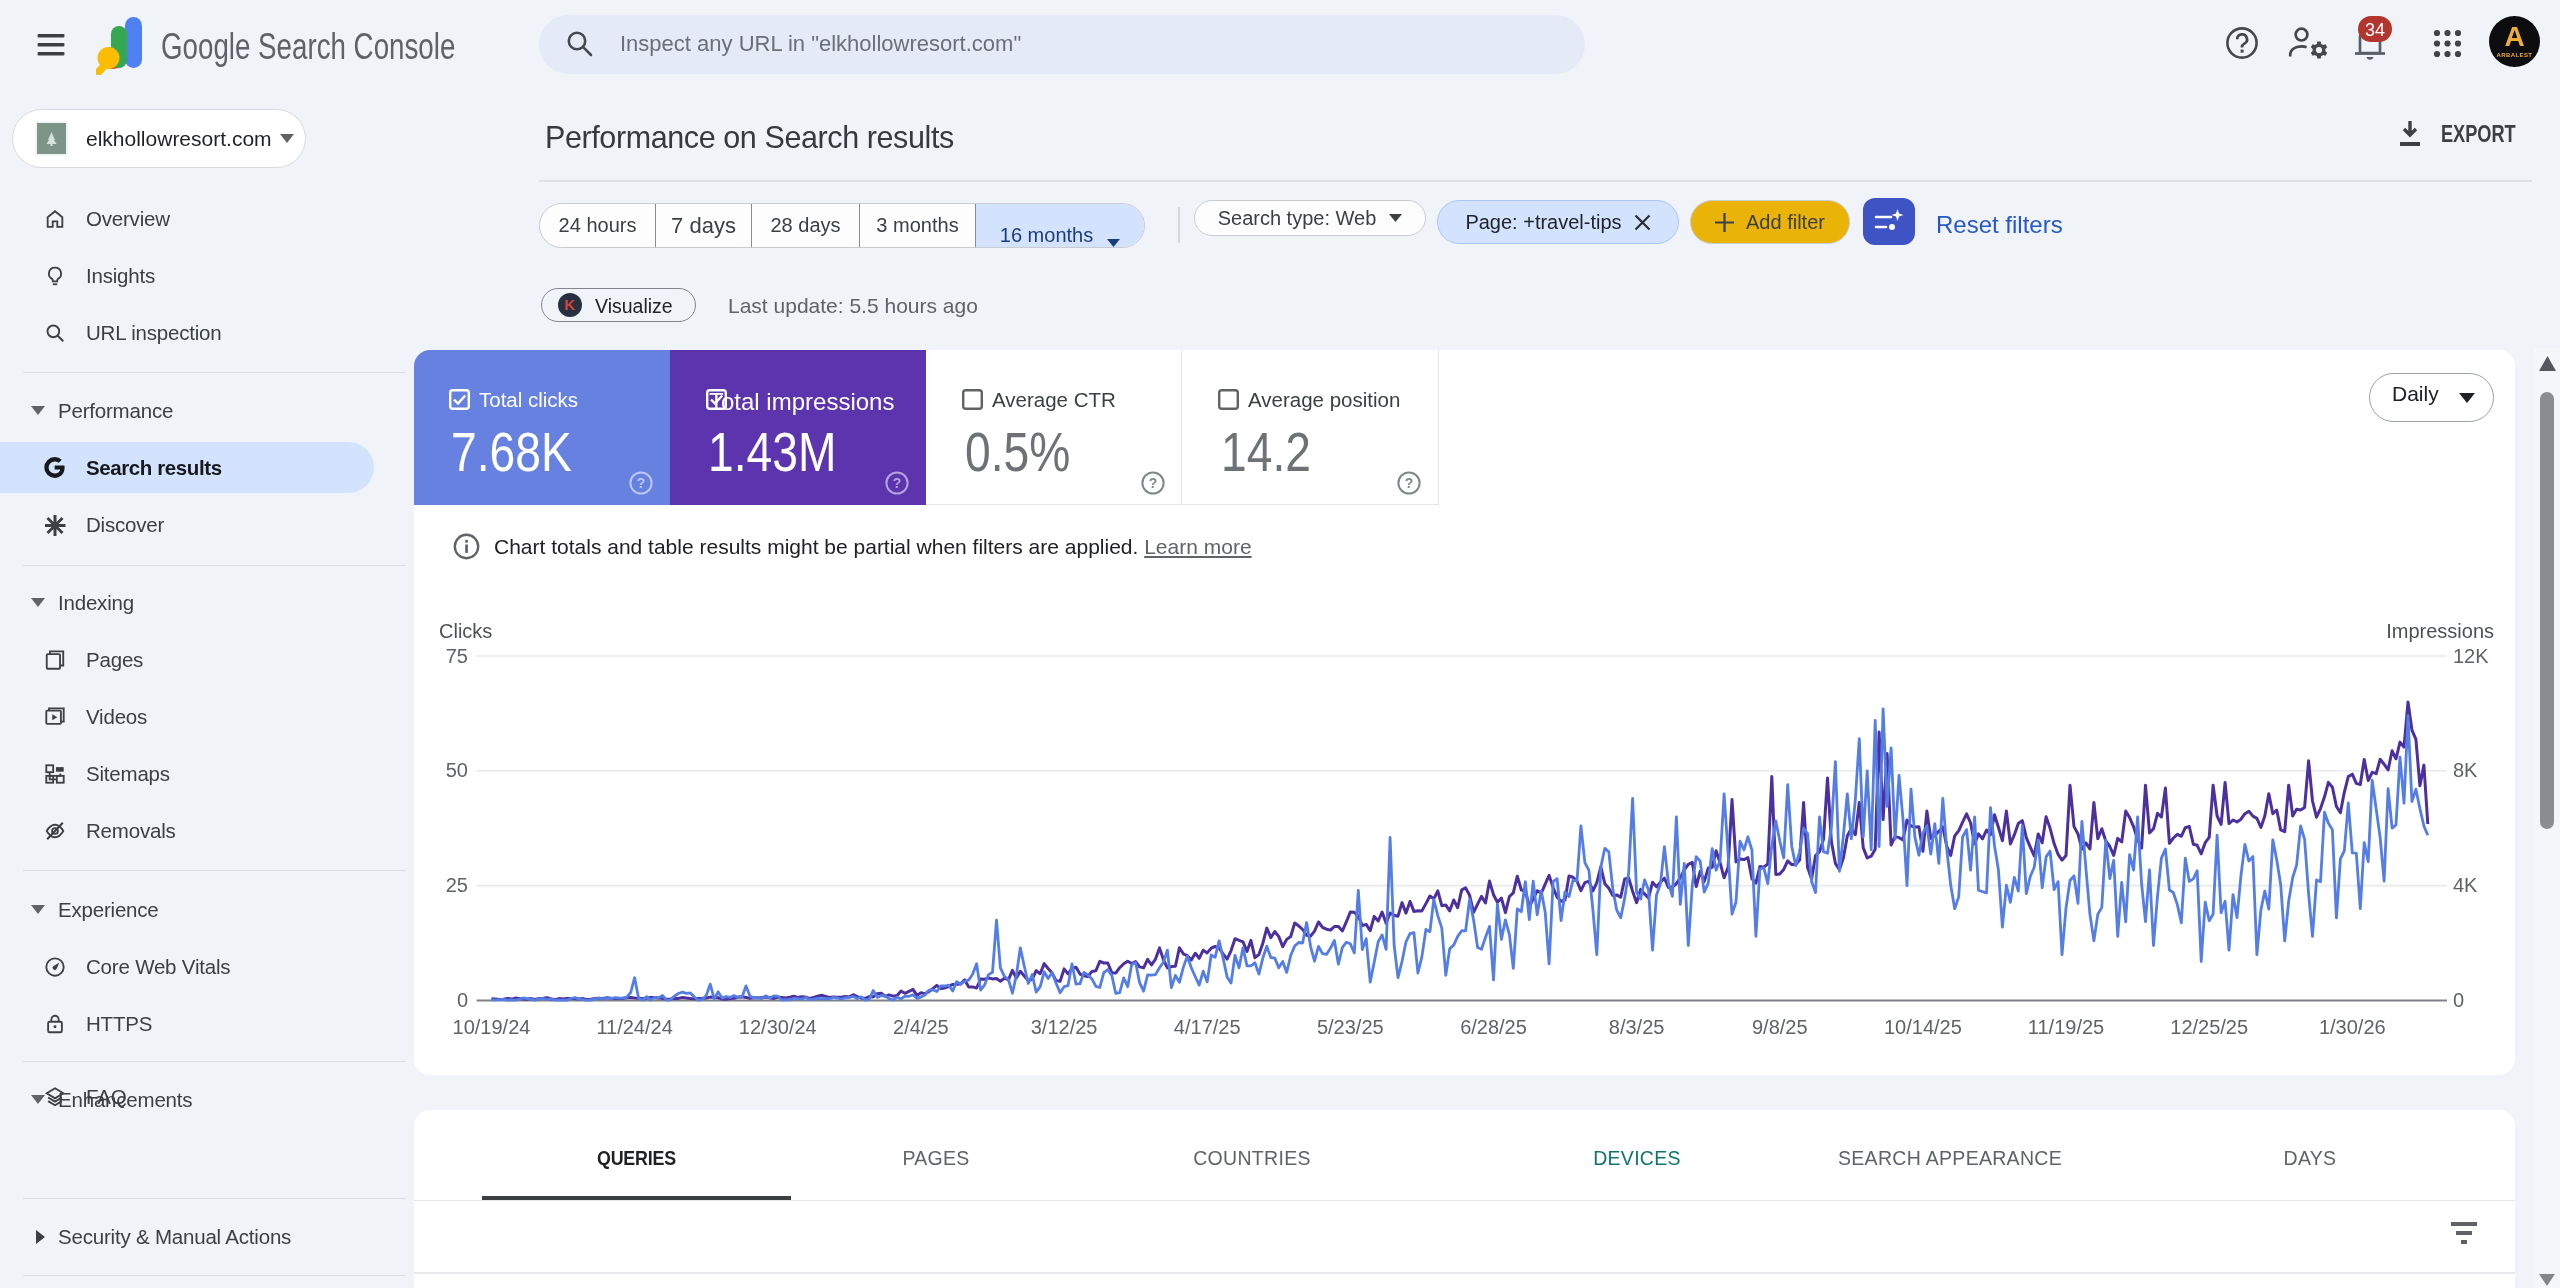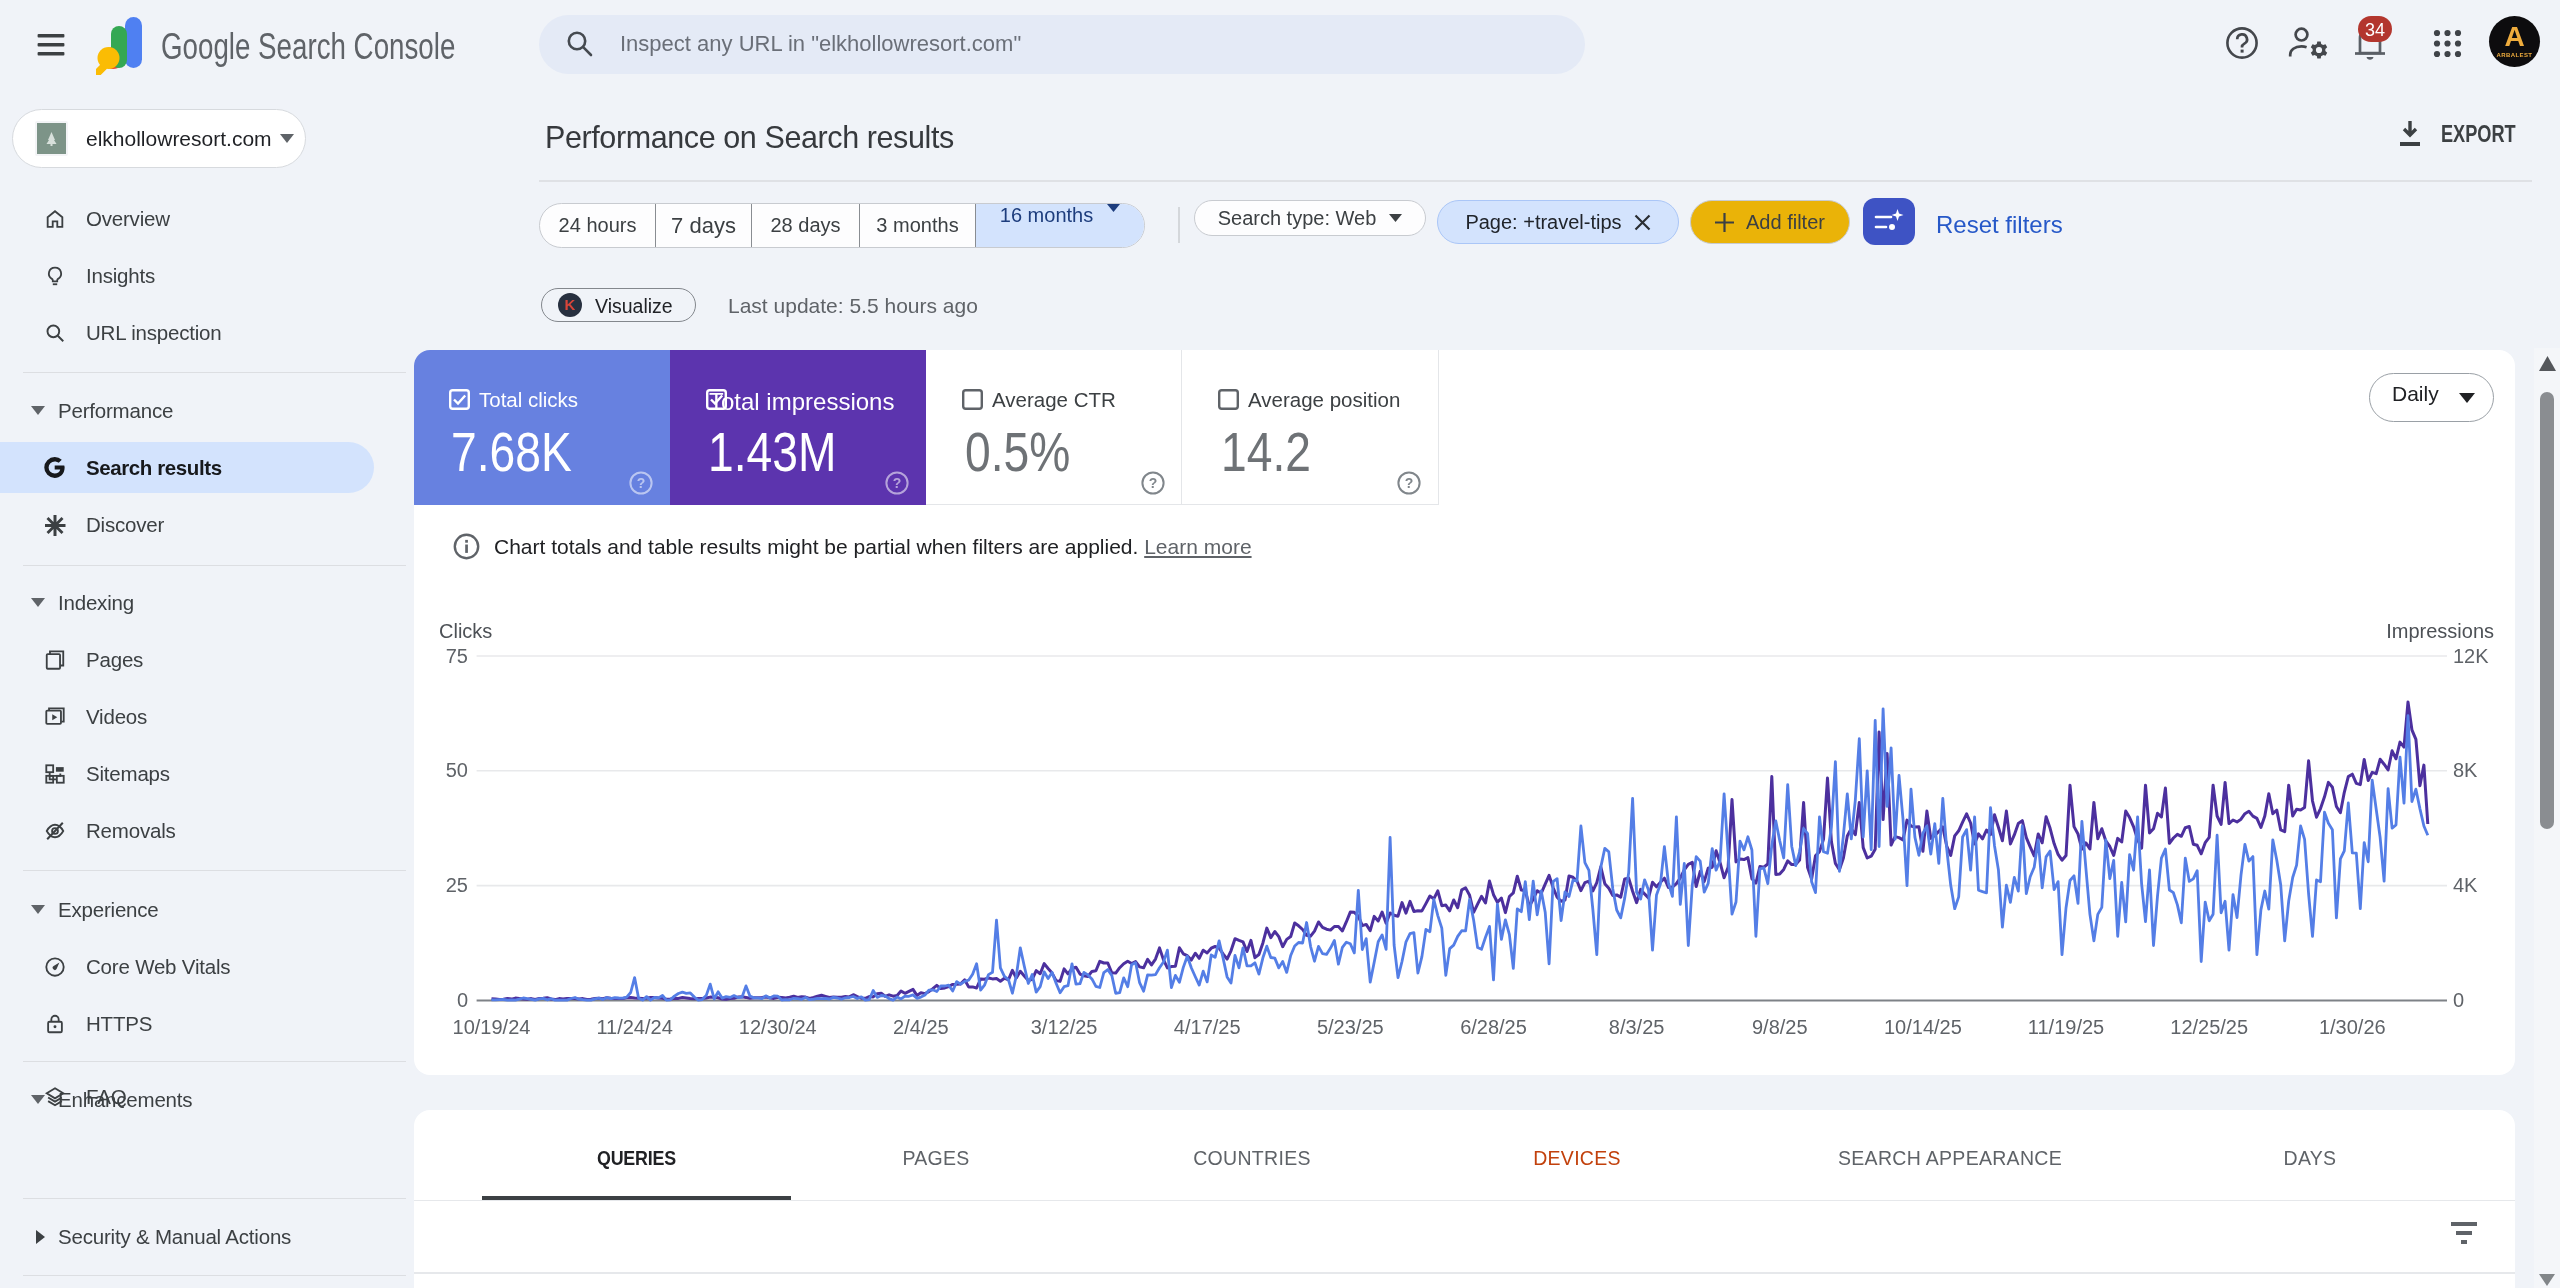--- a/index.html
+++ b/index.html
@@ -243,21 +243,21 @@
  <rect x="1" y="21" width="20" height="4" fill="#3c4043"></rect>
 </svg>
 <div class="abs" style="left:2441px;top:123px;font-size:23px;line-height:1;font-weight:bold;color:#3c4043;transform:scaleX(0.79);transform-origin:0 0">EXPORT</div>
 <div class="abs" style="left:539px;top:180px;width:1993px;height:1.6px;background:#dfe1e5"></div>
 
 <div class="abs" style="left:539px;top:203px;width:606px;height:45px;border:1.4px solid #c8cbd0;border-radius:22.5px;background:#fdfdfe;display:flex">
  <div style="width:116px;border-right:1.4px solid #898d92;display:flex;align-items:center;justify-content:center;font-size:20px;color:#3c4043">24 hours</div>
  <div style="width:96px;border-right:1.4px solid #898d92;display:flex;align-items:center;justify-content:center;font-size:22px;color:#3c4043">7 days</div>
  <div style="width:108px;border-right:1.4px solid #898d92;display:flex;align-items:center;justify-content:center;font-size:20px;color:#3c4043">28 days</div>
  <div style="width:116px;border-right:1.4px solid #898d92;display:flex;align-items:center;justify-content:center;font-size:20px;color:#3c4043">3 months</div>
- <div style="flex:1;background:#d3e3fd;border-radius:0 21px 21px 0;display:flex;align-items:flex-start;justify-content:center;font-size:20px;font-weight:500;color:#1d3d7d">16 months
+ <div style="flex:1;background:#d3e3fd;border-radius:0 21px 21px 0;display:flex;align-items:flex-end;justify-content:center;font-size:20px;font-weight:500;color:#1d3d7d">16 months
   <svg style="margin-left:14px" width="13" height="8" viewBox="0 0 13 8">
         <path d="M0 0 h13 l-6.5 8 z" fill="#1d3d7d"></path>
       </svg></div>
 </div>
 <div class="abs" style="left:1178px;top:207px;width:1.6px;height:36px;background:#d4d7db"></div>
 <div class="abs" style="left:1194px;top:200px;width:232px;height:36px;border:1.4px solid #c8cbd0;border-radius:22px;background:#fdfdfe;display:flex;align-items:center;justify-content:center;font-size:20px;color:#3c4043">Search type: Web
  <svg style="margin-left:13px" width="13" height="8" viewBox="0 0 13 8">
       <path d="M0 0 h13 l-6.5 8 z" fill="#3c4043"></path>
     </svg></div>
 <div class="abs" style="left:1437px;top:200px;width:242px;height:44px;border:1.4px solid #aac6f7;border-radius:22px;background:#d3e3fd;display:flex;align-items:center;justify-content:center;font-size:20px;color:#20242a">Page: +travel-tips
@@ -379,21 +379,21 @@
 <polyline points="77.5,409.8 81.5,409.9 85.5,409.7 89.4,409.5 93.4,410.1 97.4,410.0 101.4,410.1 105.3,409.2 109.3,408.0 113.3,408.7 117.3,409.3 121.2,410.1 125.2,408.8 129.2,408.4 133.2,409.8 137.1,408.7 141.1,410.1 145.1,410.1 149.1,410.1 153.0,410.1 157.0,408.5 161.0,407.5 165.0,409.2 168.9,409.7 172.9,410.1 176.9,410.1 180.9,408.8 184.9,408.2 188.8,409.4 192.8,407.5 196.8,408.6 200.8,407.7 204.7,408.0 208.7,408.2 212.7,407.1 216.7,402.5 220.6,387.6 224.6,408.2 228.6,410.1 232.6,406.6 236.5,410.1 240.5,407.5 244.5,407.9 248.5,405.5 252.4,410.1 256.4,409.8 260.4,406.1 264.4,403.5 268.4,402.2 272.3,403.3 276.3,402.9 280.3,407.0 284.3,410.1 288.2,409.6 292.2,405.6 296.2,394.1 300.2,409.0 304.1,401.8 308.1,408.1 312.1,406.6 316.1,407.4 320.0,405.6 324.0,407.5 328.0,407.2 332.0,395.9 335.9,406.1 339.9,407.9 343.9,407.9 347.9,408.6 351.8,405.8 355.8,408.0 359.8,405.9 363.8,406.2 367.8,410.0 371.7,409.7 375.7,409.8 379.7,408.3 383.7,408.7 387.6,409.3 391.6,407.4 395.6,409.7 399.6,409.2 403.5,408.4 407.5,408.6 411.5,408.3 415.5,409.0 419.4,407.4 423.4,408.0 427.4,409.2 431.4,407.8 435.3,407.5 439.3,406.5 443.3,408.5 447.3,406.8 451.3,410.1 455.2,409.6 459.2,400.5 463.2,407.4 467.2,405.5 471.1,405.8 475.1,408.6 479.1,410.1 483.1,407.0 487.0,408.9 491.0,406.2 495.0,406.3 499.0,404.9 502.9,408.3 506.9,407.1 510.9,405.0 514.9,400.2 518.8,399.8 522.8,401.5 526.8,396.0 530.8,396.0 534.7,395.2 538.7,401.0 542.7,391.6 546.7,394.2 550.7,391.3 554.6,390.2 558.6,384.3 562.6,373.8 566.6,400.1 570.5,395.2 574.5,384.6 578.5,382.3 582.5,330.2 586.4,377.9 590.4,386.4 594.4,389.5 598.4,403.2 602.3,385.8 606.3,357.8 610.3,376.2 614.3,393.5 618.2,384.5 622.2,402.1 626.2,396.7 630.2,381.8 634.1,388.6 638.1,382.4 642.1,393.2 646.1,402.8 650.1,396.7 654.0,395.7 658.0,373.8 662.0,394.2 666.0,393.7 669.9,382.4 673.9,384.9 677.9,388.9 681.9,396.3 685.8,397.5 689.8,382.6 693.8,379.6 697.8,385.4 701.7,403.3 705.7,402.7 709.7,387.9 713.7,396.7 717.6,374.7 721.6,372.6 725.6,392.7 729.6,401.2 733.6,384.9 737.5,385.2 741.5,384.6 745.5,377.7 749.5,372.0 753.4,360.1 757.4,397.5 761.4,385.4 765.4,392.3 769.3,377.4 773.3,366.2 777.3,377.8 781.3,386.7 785.2,395.1 789.2,381.2 793.2,391.9 797.2,365.0 801.1,367.3 805.1,350.9 809.1,368.1 813.1,386.9 817.0,393.0 821.0,365.4 825.0,377.8 829.0,357.8 833.0,375.9 836.9,375.9 840.9,372.8 844.9,384.1 848.9,367.8 852.8,356.2 856.8,367.5 860.8,368.1 864.8,377.9 868.7,371.4 872.7,382.4 876.7,365.5 880.7,356.0 884.6,352.5 888.6,353.0 892.6,332.5 896.6,356.6 900.5,371.2 904.5,356.4 908.5,363.6 912.5,364.4 916.5,358.1 920.4,350.5 924.4,374.2 928.4,357.3 932.4,352.2 936.3,353.7 940.3,362.9 944.3,300.3 948.3,359.5 952.2,348.6 956.2,392.2 960.2,372.2 964.2,351.8 968.1,344.9 972.1,359.4 976.1,247.5 980.1,355.0 984.0,387.6 988.0,371.5 992.0,351.8 996.0,343.7 999.9,342.6 1003.9,383.0 1007.9,366.6 1011.9,339.5 1015.9,341.7 1019.8,309.5 1023.8,325.6 1027.8,338.1 1031.8,385.3 1035.7,358.6 1039.7,355.1 1043.7,346.4 1047.7,340.7 1051.6,340.9 1055.6,309.5 1059.6,329.9 1063.6,357.5 1067.5,359.3 1071.5,347.2 1075.5,336.4 1079.5,389.9 1083.4,314.2 1087.4,349.4 1091.4,329.8 1095.4,344.6 1099.3,378.4 1103.3,318.8 1107.3,321.7 1111.3,291.7 1115.3,329.5 1119.2,291.1 1123.2,324.8 1127.2,300.8 1131.2,322.2 1135.1,373.8 1139.1,291.7 1143.1,288.7 1147.1,330.5 1151.0,301.9 1155.0,306.5 1159.0,290.2 1163.0,291.1 1166.9,236.0 1170.9,272.7 1174.9,280.4 1178.9,320.0 1182.8,364.7 1186.8,277.1 1190.8,258.3 1194.8,261.9 1198.8,298.9 1202.7,320.0 1206.7,327.9 1210.7,308.1 1214.7,282.6 1218.6,208.4 1222.6,302.4 1226.6,309.1 1230.6,289.8 1234.5,300.1 1238.5,360.1 1242.5,305.0 1246.5,293.7 1250.4,256.7 1254.4,293.0 1258.4,306.4 1262.4,226.8 1266.3,314.4 1270.3,273.5 1274.3,355.5 1278.3,294.9 1282.2,266.7 1286.2,271.1 1290.2,302.1 1294.2,293.4 1298.2,258.6 1302.1,280.2 1306.1,270.7 1310.1,203.8 1314.1,263.7 1318.0,324.1 1322.0,312.0 1326.0,251.2 1330.0,259.8 1333.9,246.8 1337.9,260.0 1341.9,346.3 1345.9,278.8 1349.8,277.8 1353.8,293.7 1357.8,255.0 1361.8,230.9 1365.7,250.6 1369.7,268.0 1373.7,194.7 1377.7,256.2 1381.7,275.6 1385.6,261.8 1389.6,238.5 1393.6,243.7 1397.6,291.8 1401.5,302.6 1405.5,226.8 1409.5,261.8 1413.5,263.2 1417.4,237.3 1421.4,171.7 1425.4,281.3 1429.4,245.6 1433.3,203.8 1437.3,248.9 1441.3,210.3 1445.3,148.7 1449.2,247.0 1453.2,180.9 1457.2,259.7 1461.2,130.3 1465.1,256.5 1469.1,118.8 1473.1,216.4 1477.1,157.9 1481.1,249.1 1485.0,185.5 1489.0,229.1 1493.0,295.7 1497.0,199.1 1500.9,247.1 1504.9,265.3 1508.9,243.2 1512.9,236.0 1516.8,264.0 1520.8,233.7 1524.8,273.4 1528.8,208.4 1532.7,258.5 1536.7,295.1 1540.7,318.7 1544.7,306.9 1548.6,247.0 1552.6,239.6 1556.6,280.1 1560.6,226.8 1564.5,300.2 1568.5,301.6 1572.5,302.8 1576.5,217.6 1580.5,255.7 1584.4,279.7 1588.4,337.1 1592.4,295.2 1596.4,312.4 1600.3,287.4 1604.3,301.1 1608.3,236.0 1612.3,303.7 1616.2,286.8 1620.2,277.2 1624.2,249.8 1628.2,297.8 1632.1,266.9 1636.1,261.1 1640.1,299.7 1644.1,291.6 1648.0,364.7 1652.0,318.0 1656.0,290.5 1660.0,285.8 1664.0,313.4 1667.9,231.4 1671.9,278.4 1675.9,324.1 1679.9,350.9 1683.8,324.4 1687.8,317.4 1691.8,249.8 1695.8,288.6 1699.7,270.4 1703.7,346.3 1707.7,292.3 1711.7,331.8 1715.6,264.7 1719.6,280.2 1723.6,226.8 1727.6,293.6 1731.5,331.6 1735.5,279.8 1739.5,355.5 1743.5,306.1 1747.4,268.1 1751.4,259.0 1755.4,300.0 1759.4,302.7 1763.4,314.9 1767.3,332.8 1771.3,268.2 1775.3,291.4 1779.3,288.9 1783.2,280.7 1787.2,371.5 1791.2,312.1 1795.2,330.8 1799.1,324.2 1803.1,245.2 1807.1,322.8 1811.1,311.3 1815.0,360.1 1819.0,304.6 1823.0,327.5 1827.0,285.1 1830.9,254.4 1834.9,271.2 1838.9,266.6 1842.9,364.7 1846.9,319.9 1850.8,301.0 1854.8,319.1 1858.8,249.8 1862.8,270.3 1866.7,294.7 1870.7,350.9 1874.7,311.0 1878.7,287.5 1882.6,275.2 1886.6,236.0 1890.6,249.3 1894.6,303.9 1898.5,346.3 1902.5,290.0 1906.5,291.8 1910.5,222.2 1914.4,233.3 1918.4,239.7 1922.4,327.9 1926.4,268.9 1930.3,260.8 1934.3,213.0 1938.3,262.9 1942.3,263.2 1946.3,318.7 1950.2,252.6 1954.2,271.8 1958.2,190.1 1962.2,219.3 1966.1,247.1 1970.1,291.1 1974.1,198.6 1978.1,238.2 1982.0,234.9 1986.0,167.1 1990.0,213.1 1994.0,125.7 1997.9,211.5 2001.9,199.2 2005.9,218.6 2009.9,236.0 2013.8,245.2" fill="none" stroke="#547ee6" stroke-width="2.8" stroke-linejoin="round"></polyline>
 </svg>
 
 <div class="abs" style="left:414px;top:1110px;width:2101px;height:178px;border-radius:16px 16px 0 0;background:#fff"></div>
 <div class="abs" style="left:414px;top:1199.5px;width:2101px;height:1.5px;background:#e6e8eb"></div>
 <div class="abs" style="left:414px;top:1272px;width:2101px;height:1.5px;background:#e6e8eb"></div>
 <div class="abs" style="left:482px;top:1196px;width:309px;height:4px;background:#3c4043"></div>
 <div class="abs" style="left:482px;top:1114px;width:309px;height:88px;display:flex;align-items:center;justify-content:center;font-size:21px;font-weight:bold;color:#202124;letter-spacing:-0.2px;transform:scaleX(0.85);transform-origin:center">QUERIES</div>
 <div class="abs" style="left:791px;top:1114px;width:290px;height:88px;display:flex;align-items:center;justify-content:center;font-size:19.5px;color:#5f6368;letter-spacing:0.3px">PAGES</div>
 <div class="abs" style="left:1107px;top:1114px;width:290px;height:88px;display:flex;align-items:center;justify-content:center;font-size:19.5px;color:#5f6368;letter-spacing:0.3px">COUNTRIES</div>
-<div class="abs" style="left:1432px;top:1114px;width:290px;height:88px;display:flex;align-items:center;justify-content:center;font-size:19.5px;color:#c2410c;letter-spacing:0.3px">DEVICES</div>
+<div class="abs" style="left:1492px;top:1114px;width:290px;height:88px;display:flex;align-items:center;justify-content:center;font-size:19.5px;color:#0f766e;letter-spacing:0.3px">DEVICES</div>
 <div class="abs" style="left:1805px;top:1114px;width:290px;height:88px;display:flex;align-items:center;justify-content:center;font-size:19.5px;color:#5f6368;letter-spacing:0.3px">SEARCH APPEARANCE</div>
 <div class="abs" style="left:2165px;top:1114px;width:290px;height:88px;display:flex;align-items:center;justify-content:center;font-size:19.5px;color:#5f6368;letter-spacing:0.3px">DAYS</div>
 <svg class="abs" style="left:2451px;top:1221px" width="26" height="24" viewBox="0 0 26 24">
  <g fill="#5f6368">
       <rect x="0" y="1" width="26" height="4"></rect>
       <rect x="5" y="10" width="16" height="4"></rect>
       <rect x="10" y="19" width="6" height="4"></rect>
     </g>
   </svg>
 

